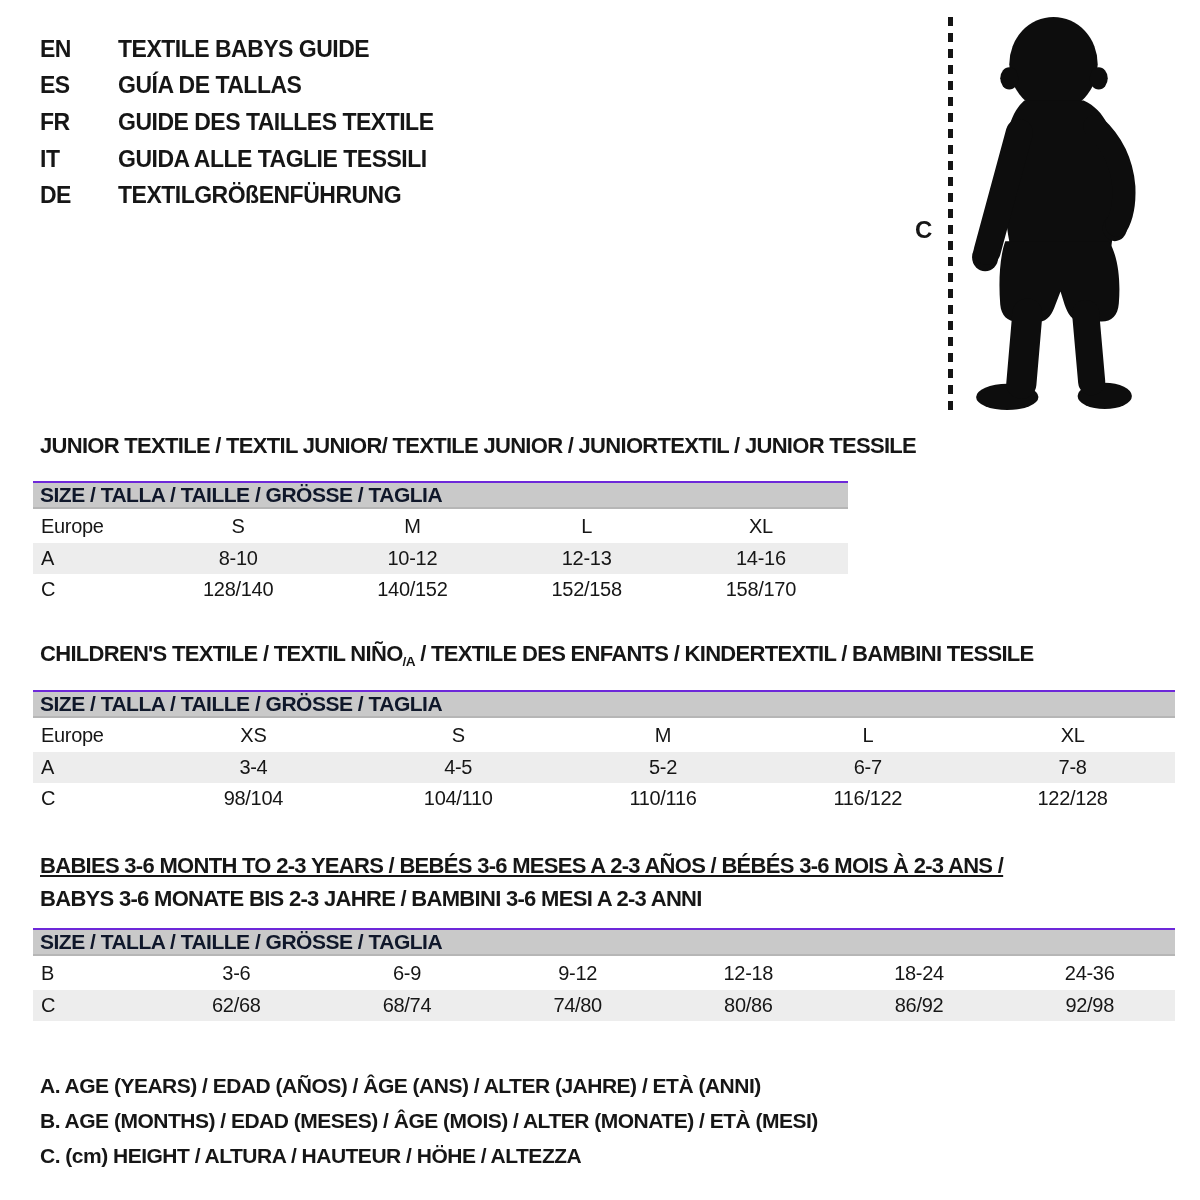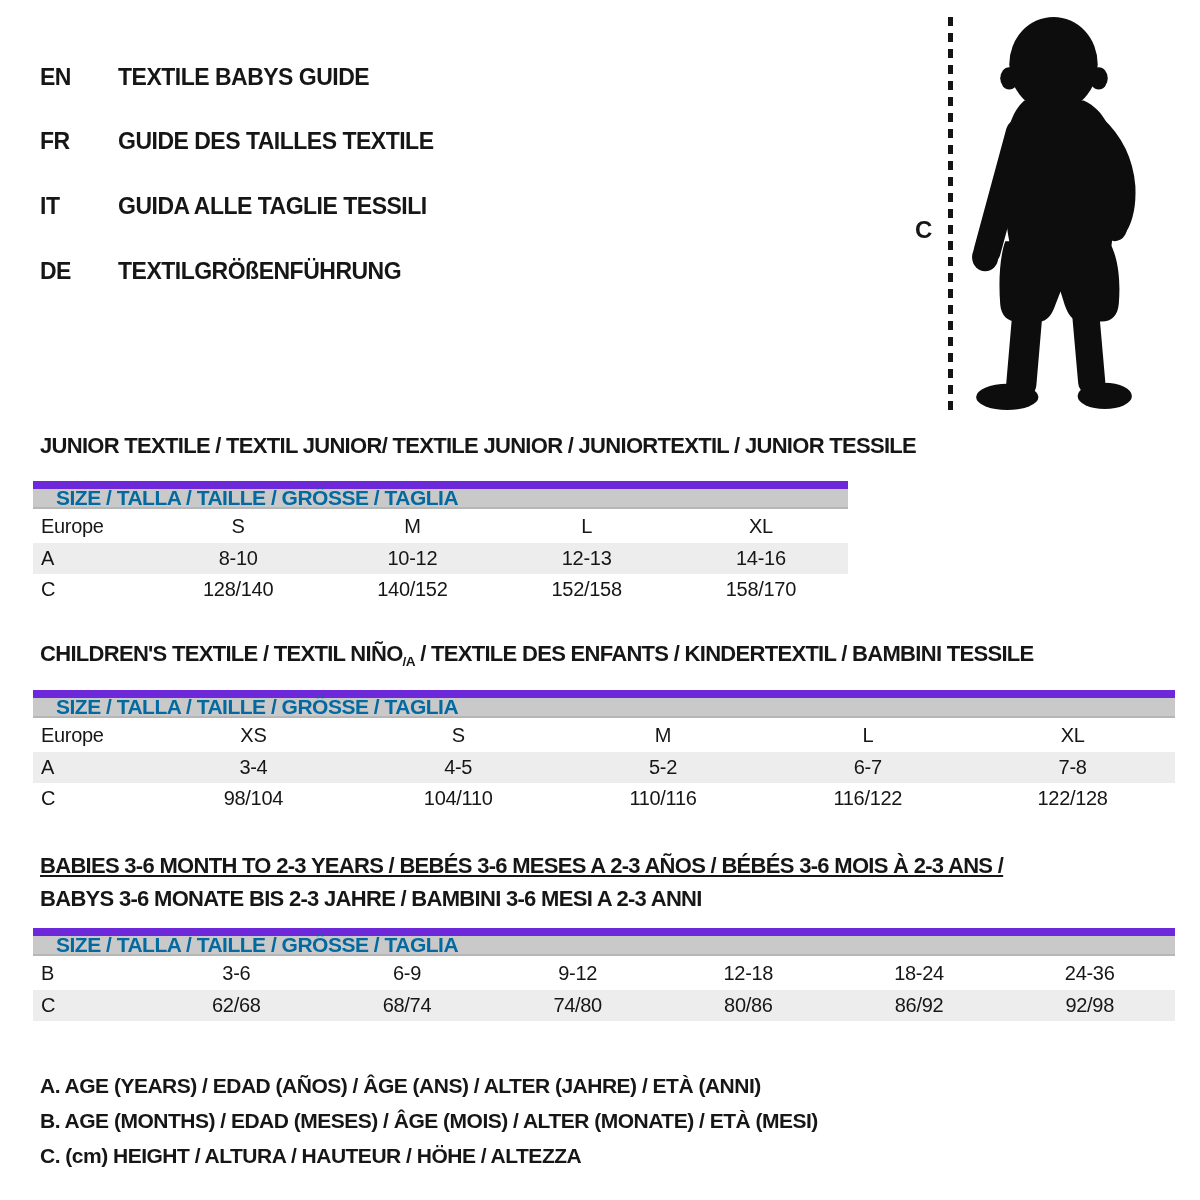--- a/index.html
+++ b/index.html
@@ -4,54 +4,58 @@
 <style>
   html,body{margin:0;padding:0;}
   body{
     width:1200px;height:1200px;position:relative;background:#ffffff;
     font-family:"Liberation Sans","DejaVu Sans",sans-serif;
     color:#161616;overflow:hidden;
   }
   
   .lang-block{position:absolute;left:40px;top:31px;}
   .lang-row{display:flex;height:36.6px;align-items:center;
-    font-weight:bold;font-size:23px;letter-spacing:-0.5px;margin-top:28px;}
+    font-weight:bold;font-size:23px;letter-spacing:-0.5px;}
   .lang-code{width:78px;}
   
   .dotted-line{position:absolute;left:948px;top:17px;width:5px;height:396px;
     background:repeating-linear-gradient(to bottom,#141414 0 9px,transparent 9px 16px);}
   .figure-label{position:absolute;left:915px;top:216px;font-size:24px;font-weight:bold;}
   .baby-svg{position:absolute;left:966px;top:14px;}
   
   .section-title{position:absolute;left:40px;font-weight:bold;font-size:22px;
     letter-spacing:-0.7px;white-space:nowrap;}
   .section-title sub{font-size:0.62em;}
   
   .sz-table{position:absolute;left:33px;}
-  .size-bar{height:28px;background:#c9c9c9;border-top:8px solid #6d28d9;
+  .size-bar{height:28px;background:#c9c9c9;border-top:2px solid #6d28d9;
     border-bottom:2px solid #b6b6b6;box-sizing:border-box;display:flex;align-items:center;
-    padding-left:23px;font-weight:bold;font-size:21px;letter-spacing:-0.5px;color:#0369a1;}
+    padding-left:7px;font-weight:bold;font-size:21px;letter-spacing:-0.5px;color:#0f172a;}
   .trow{display:flex;align-items:center;font-size:20px;letter-spacing:-0.3px;}
   .h34{height:34px;}
   .h31{height:31px;}
   .light{background:#ededed;}
   .tlabel{width:118px;padding-left:8px;box-sizing:border-box;}
   .tcell{flex:1;text-align:center;}
   
   .legend{position:absolute;left:40px;top:1068px;font-weight:bold;font-size:21px;
     letter-spacing:-0.5px;}
   .legend-line{height:35px;display:flex;align-items:center;white-space:nowrap;}
 </style>
 </head>
 <body>
 
 <div class="lang-block">
   <div class="lang-row">
     <span class="lang-code">EN</span>
     <span>TEXTILE BABYS GUIDE</span>
+  </div>
+  <div class="lang-row">
+    <span class="lang-code">ES</span>
+    <span>GUÍA DE TALLAS</span>
   </div>
   <div class="lang-row">
     <span class="lang-code">FR</span>
     <span>GUIDE DES TAILLES TEXTILE</span>
   </div>
   <div class="lang-row">
     <span class="lang-code">IT</span>
     <span>GUIDA ALLE TAGLIE TESSILI</span>
   </div>
   <div class="lang-row">

